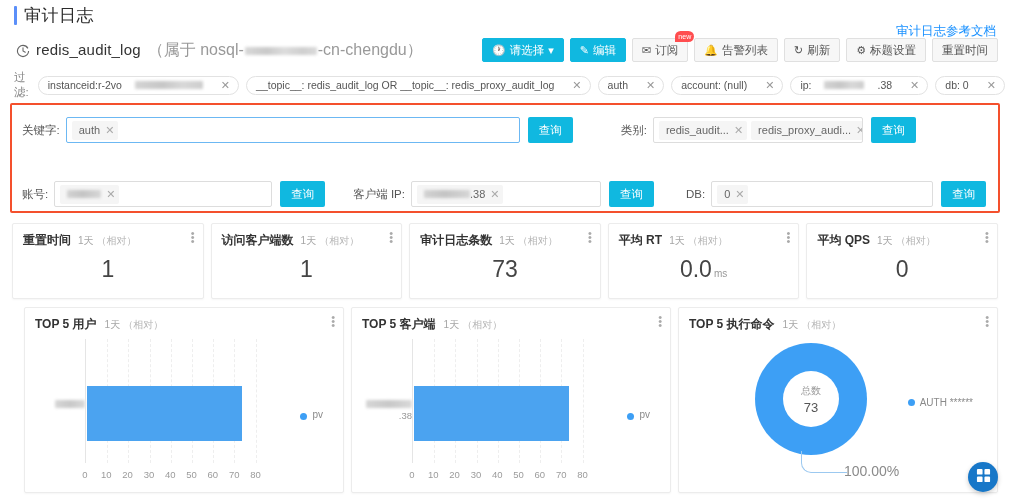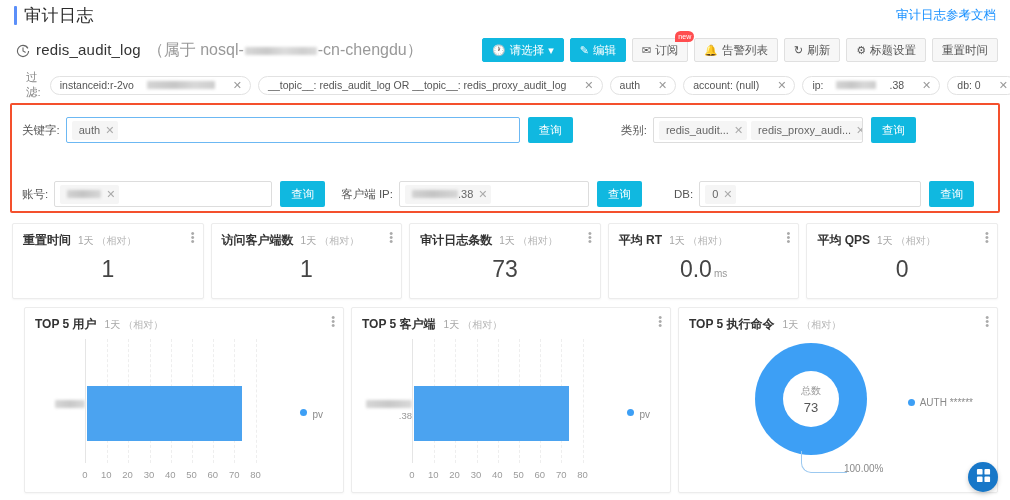--- a/index.html
+++ b/index.html
@@ -10,21 +10,21 @@
     color: #333;
     overflow: hidden;
   }
   .page { position: relative; width: 1010px; height: 500px; background: #fff; }
 
   
   .page-head { position: relative; height: 32px; }
   .page-title-wrap { position: absolute; left: 14px; top: 4px; display: flex; align-items: center; }
   .title-bar { width: 3px; height: 19px; background: #5b8ff9; margin-right: 7px; border-radius: 1px; }
   .page-title { font-size: 17px; color: #2b2b2b; letter-spacing: .5px; }
-  .doc-link { position: absolute; right: 14px; top: 7px; font-size: 12.5px; color: #1890ff; cursor: pointer; }
+  .doc-link { position: absolute; right: 14px; top: 23px; font-size: 12.5px; color: #1890ff; cursor: pointer; }
 
   
   .inst-row { position: relative; height: 28px; margin-top: 8px; }
   .inst-left { position: absolute; left: 16px; top: 0; display: flex; align-items: baseline; }
   .inst-icon { width: 14px; height: 14px; margin-right: 6px; align-self: center; display:inline-block; }
   .inst-name { font-size: 15px; color: #333; letter-spacing: .2px; }
   .inst-sub { font-size: 16px; color: #999; margin-left: 7px; display: flex; align-items: baseline; }
   .blur-sm { display:inline-block; height: 8px; width: 72px; margin: 0 1px;
     background: linear-gradient(90deg,#d8d8d8,#c9c9c9 30%,#dcdcdc 55%,#cfcfcf 80%,#dadada);
     filter: blur(1.6px); border-radius: 1px; vertical-align: middle; }
@@ -32,21 +32,21 @@
   .toolbar { position: absolute; right: 12px; top: -2px; display: flex; align-items: center; gap: 6px; }
   .tbtn { height: 24px; padding: 0 9px; font-size: 11.5px; display: flex; align-items: center; gap: 4px;
     border: 1px solid #e0e0e0; background: #f7f7f7; color: #555; border-radius: 2px; cursor: pointer; white-space: nowrap;}
   .tbtn.primary { background: #10b8e0; border-color: #10b8e0; color: #fff; }
   .tbtn .ico { font-size: 11px; line-height: 1; }
   .badge-new { position: absolute; top: -7px; right: -6px; background: #ff4d4f; color: #fff;
     font-size: 7px; line-height: 9px; padding: 1px 3px; border-radius: 6px 6px 6px 0; }
   .tbtn-wrap { position: relative; }
 
   
-  .filter-row { position: relative; display: flex; align-items: center; gap: 7px; padding: 0 14px; margin-top: 6px; height: 22px; margin-left: 12px; }
+  .filter-row { position: relative; display: flex; align-items: center; gap: 7px; padding: 0 14px; margin-top: 6px; height: 22px; }
   .filter-label { font-size: 11.5px; color: #888; margin-right: 2px; }
   .ftag { display: flex; align-items: center; height: 19px; border: 1px solid #e2e2e2; border-radius: 10px;
     padding: 0 2px 0 9px; font-size: 10.5px; color: #555; background: #fff; white-space: nowrap; gap: 12px; }
   .ftag .x { color: #999; font-size: 11px; padding: 0 6px; cursor: pointer; }
   .ftag .blur-inline { display:inline-block; height: 8px; width: 68px;
     background: linear-gradient(90deg,#d4d4d4,#c6c6c6 40%,#d8d8d8 70%,#cdcdcd);
     filter: blur(1.5px); border-radius: 1px; margin-left: 1px; }
   .ftag .blur-ip { display:inline-block; height: 8px; width: 40px;
     background: linear-gradient(90deg,#d4d4d4,#c6c6c6 40%,#d8d8d8 70%,#cdcdcd);
     filter: blur(1.5px); border-radius: 1px; margin: 0 1px; }
@@ -97,37 +97,37 @@
   .bar-body { position: relative; height: 150px; margin-top: 4px; }
   .bar-ylabel { position: absolute; left: 0; top: 62px; font-size: 9.5px; color: #999; width: 50px; text-align: right; }
   .bar-ylabel .blur-y { display:inline-block; height: 8px; width: 30px;
     background: linear-gradient(90deg,#d6d6d6,#c8c8c8 50%,#d9d9d9); filter: blur(1.4px); border-radius: 1px; }
   .bar-ylabel .blur-y.wide { width: 46px; }
   .plot { position: absolute; left: 50px; right: 56px; top: 2px; bottom: 24px; border-left: 1px solid #e5e5e5; }
   .gridline { position: absolute; top: 0; bottom: 0; width: 1px; border-left: 1px dashed #eee; }
   .bar { position: absolute; left: 1px; top: 38%; height: 44%; background: #4ba3f0; }
   .xaxis { position: absolute; left: 50px; right: 56px; bottom: 4px; height: 14px; }
   .xtick { position: absolute; font-size: 9.5px; color: #9b9b9b; transform: translateX(-50%); top: 0; }
-  .legend { position: absolute; right: 10px; top: 72px; display: flex; align-items: flex-start; gap: 5px; }
+  .legend { position: absolute; right: 10px; top: 72px; display: flex; align-items: flex-end; gap: 5px; }
   .legend .dot { width: 7px; height: 7px; border-radius: 50%; background: #3d9ff5; }
   .legend .lbl { font-size: 10px; color: #8a8a8a; }
 
   
   .donut-wrap { position: relative; height: 160px; margin-top: 2px; }
   .donut { position: absolute; left: 66px; top: 8px; width: 112px; height: 112px; border-radius: 50%;
     background: conic-gradient(#3d9ff5 0 100%); }
   .donut::after { content: ""; position: absolute; left: 28px; top: 28px; width: 56px; height: 56px;
     border-radius: 50%; background: #fff; }
   .donut-center { position: absolute; left: 66px; top: 8px; width: 112px; height: 112px;
     display: flex; flex-direction: column; align-items: center; justify-content: center; z-index: 2; }
   .donut-center .t { font-size: 10px; color: #999; }
   .donut-center .v { font-size: 13px; color: #555; margin-top: 2px; }
   .pct-line { position: absolute; left: 112px; top: 116px; width: 46px; height: 22px;
     border-bottom: 1px solid #9cc9f0; border-left: 1px solid #9cc9f0; border-bottom-left-radius: 10px; }
-  .pct-label { position: absolute; left: 155px; top: 128px; font-size: 10px; color: #8a8a8a; }
+  .pct-label { position: absolute; left: 155px; top: 128px; font-size: 14px; color: #8a8a8a; }
   .donut-legend { position: absolute; right: 14px; top: 62px; display: flex; align-items: center; gap: 5px; }
   .donut-legend .dot { width: 7px; height: 7px; border-radius: 50%; background: #3d9ff5; }
   .donut-legend .lbl { font-size: 10px; color: #8a8a8a; white-space: nowrap; }
 
   
   .fab { position: absolute; right: 12px; bottom: 8px; width: 30px; height: 30px; border-radius: 50%;
     background: #1777c8; display: flex; align-items: center; justify-content: center; cursor: pointer;
     box-shadow: 0 2px 5px rgba(0,0,0,.2); }
 </style>
 </head>
@@ -261,21 +261,21 @@
     <div class="sp-row r2">
       <span class="sp-label">账号:</span>
       <div class="sp-input" style="width:218px">
         <span class="chip">
           <span class="blur-chip"></span>
           <span class="x">✕</span>
         </span>
       </div>
       <button class="qbtn">查询</button>
 
-      <span class="sp-label" style="margin-left:16px">客户端 IP:</span>
+      <span class="sp-label" style="margin-left:28px">客户端 IP:</span>
       <div class="sp-input" style="width:190px">
         <span class="chip">
           <span class="blur-chip ip"></span>
           <span>.38</span>
           <span class="x">✕</span>
         </span>
       </div>
       <button class="qbtn">查询</button>
 
       <span class="sp-label" style="margin-left:32px">DB:</span>

